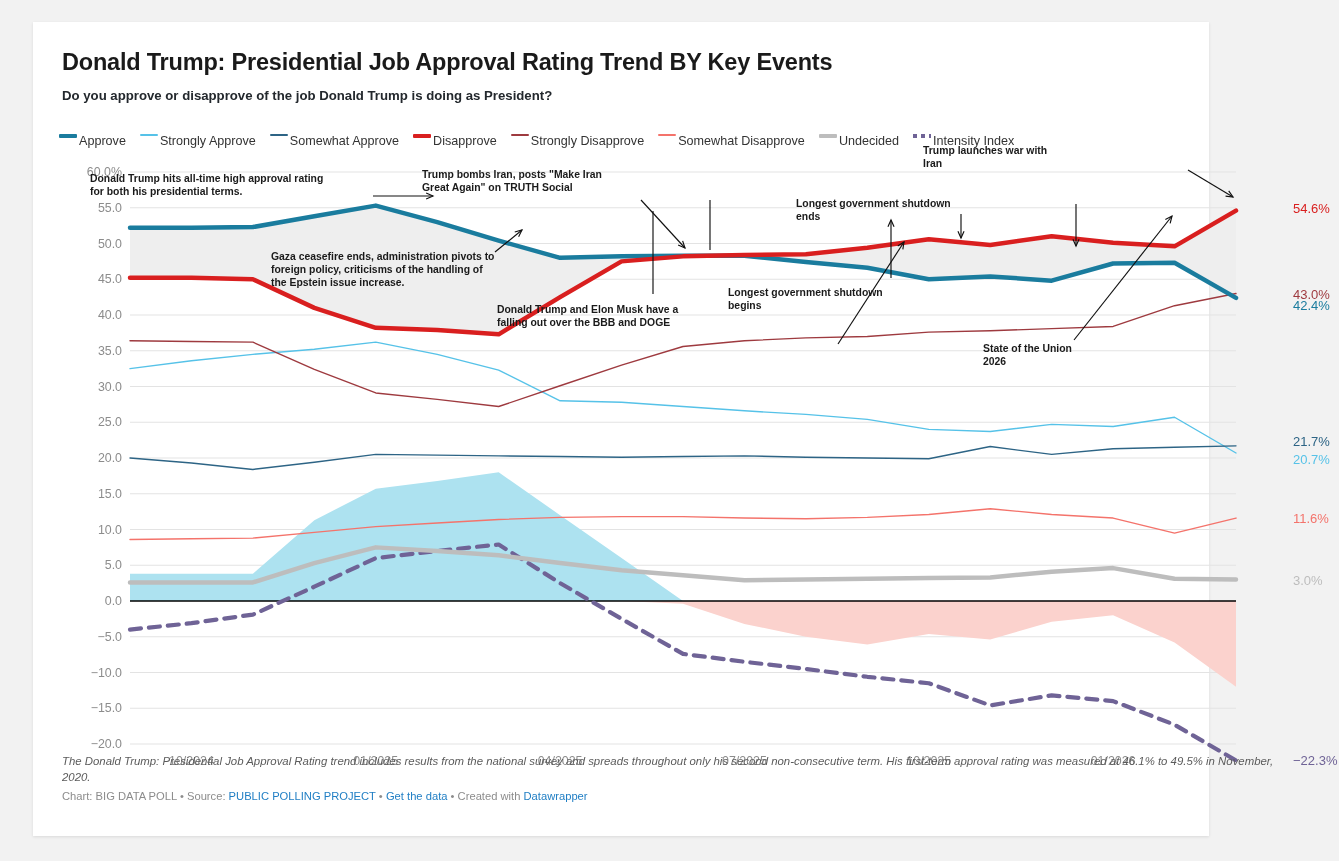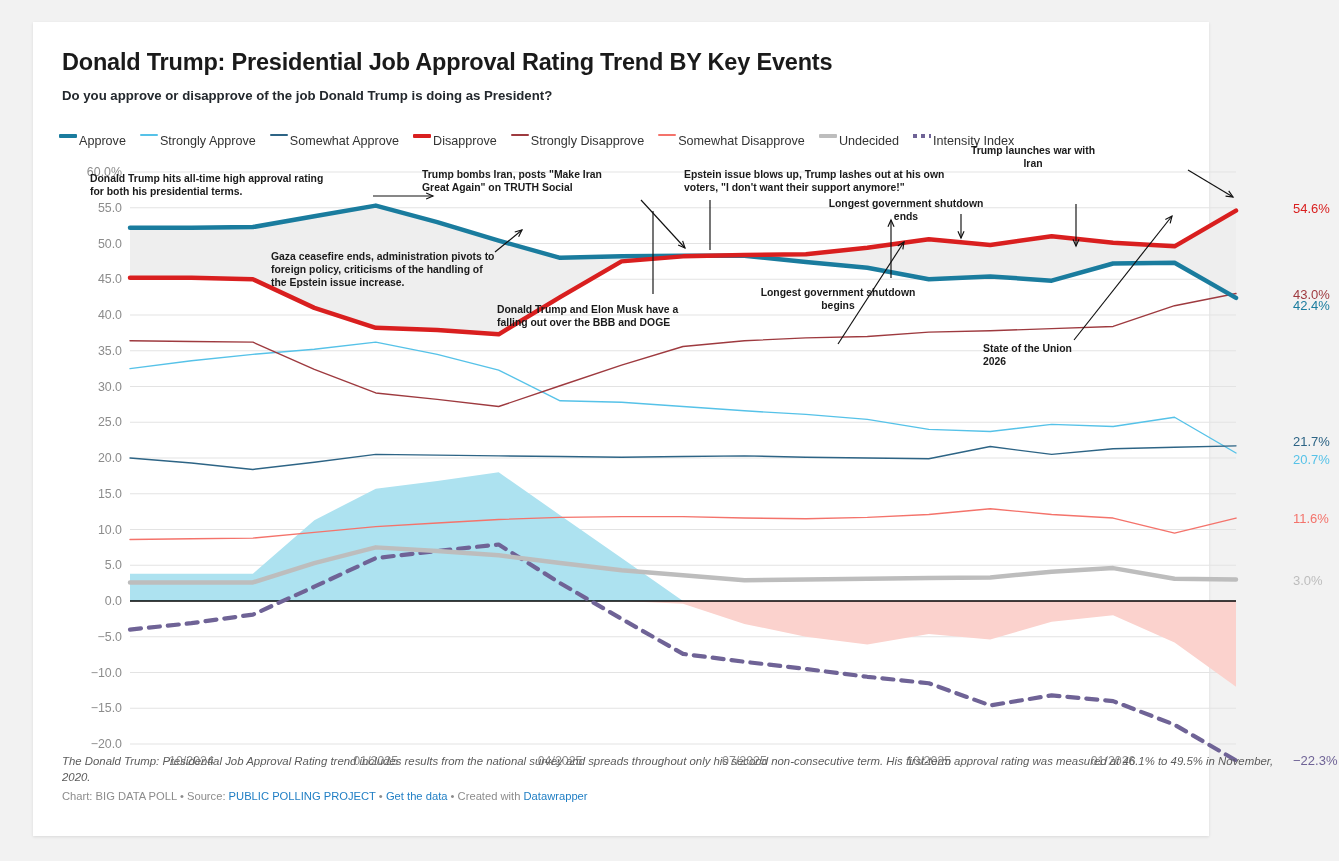--- a/index.html
+++ b/index.html
@@ -50,21 +50,21 @@
   }
   .endlbl {
     position: absolute; font-size: 13px; white-space: nowrap;
     transform: translateY(-50%);
     margin-left: 48px;
   }
   .anno {
     position: absolute; font-size: 10.4px; font-weight: bold;
     color: #1a1a1a; line-height: 1.27; white-space: pre-line;
   }
-  .anno.ctr { text-align: center; }
+  .anno.ctr { text-align: left; }
   #footnote {
     position: absolute; left: 29px; top: 731px; width: 1215px;
     font-size: 11.4px; font-style: italic; color: #5b5b5b;
     line-height: 1.42;
   }
   #credit {
     position: absolute; left: 29px; top: 768px;
     font-size: 11.2px; color: #8c8c8c; white-space: nowrap; text-align: center;
   }
   #credit a { color: #1f7ec4; text-decoration: none; }
@@ -161,22 +161,21 @@
         <line x1="1041" y1="318" x2="1139" y2="194" stroke="#111" stroke-width="1.15"></line>
         <path d="M1137.1531034745885,201.26904211188952L1139,194L1132.3544230287155,197.47653659821557" fill="none" stroke="#111" stroke-width="1.15"></path>
         <line x1="1155" y1="148" x2="1200" y2="175" stroke="#111" stroke-width="1.15"></line>
         <path d="M1192.554312531041,174.09903489824066L1200,175L1195.7011778659964,168.8542593399818" fill="none" stroke="#111" stroke-width="1.15"></path>
       </svg>
   <div class="ytick" style="top: 150px; left: 31px;">60.0%</div><div class="ytick" style="top: 185.75px; left: 31px;">55.0</div><div class="ytick" style="top: 221.5px; left: 31px;">50.0</div><div class="ytick" style="top: 257.25px; left: 31px;">45.0</div><div class="ytick" style="top: 293px; left: 31px;">40.0</div><div class="ytick" style="top: 328.75px; left: 31px;">35.0</div><div class="ytick" style="top: 364.5px; left: 31px;">30.0</div><div class="ytick" style="top: 400.25px; left: 31px;">25.0</div><div class="ytick" style="top: 436px; left: 31px;">20.0</div><div class="ytick" style="top: 471.75px; left: 31px;">15.0</div><div class="ytick" style="top: 507.5px; left: 31px;">10.0</div><div class="ytick" style="top: 543.25px; left: 31px;">5.0</div><div class="ytick" style="top: 579px; left: 31px;">0.0</div><div class="ytick" style="top: 614.75px; left: 31px;">−5.0</div><div class="ytick" style="top: 650.5px; left: 31px;">−10.0</div><div class="ytick" style="top: 686.25px; left: 31px;">−15.0</div><div class="ytick" style="top: 722px; left: 31px;">−20.0</div><div class="xtick" style="left: 158.444px; top: 732px;">10/2024</div><div class="xtick" style="left: 342.778px; top: 732px;">01/2025</div><div class="xtick" style="left: 527.111px; top: 732px;">04/2025</div><div class="xtick" style="left: 711.444px; top: 732px;">07/2025</div><div class="xtick" style="left: 895.778px; top: 732px;">10/2025</div><div class="xtick" style="left: 1080.11px; top: 732px;">01/2026</div><div class="endlbl" style="left: 1212px; top: 282.84px; color: rgb(26, 124, 158);">42.4%</div><div class="endlbl" style="left: 1212px; top: 436.995px; color: rgb(86, 194, 232);">20.7%</div><div class="endlbl" style="left: 1212px; top: 418.845px; color: rgb(45, 100, 133);">21.7%</div><div class="endlbl" style="left: 1212px; top: 185.61px; color: rgb(217, 31, 31);">54.6%</div><div class="endlbl" style="left: 1212px; top: 271.55px; color: rgb(158, 58, 63);">43.0%</div><div class="endlbl" style="left: 1212px; top: 496.06px; color: rgb(244, 115, 107);">11.6%</div><div class="endlbl" style="left: 1212px; top: 557.55px; color: rgb(189, 189, 189);">3.0%</div><div class="endlbl" style="left: 1212px; top: 738.445px; color: rgb(111, 99, 150);">−22.3%</div><div class="anno" style="top: 150px; left: 57px;">Donald Trump hits all-time high approval rating
 for both his presidential terms.</div><div class="anno" style="top: 228px; left: 238px;">Gaza ceasefire ends, administration pivots to
 foreign policy, criticisms of the handling of
 the Epstein issue increase.</div><div class="anno" style="top: 146px; left: 389px;">Trump bombs Iran, posts "Make Iran
 Great Again" on TRUTH Social</div><div class="anno" style="top: 281px; left: 464px;">Donald Trump and Elon Musk have a
-falling out over the BBB and DOGE</div><div class="anno" style="top: 146px; left: 651px;">Epstein issue blows up, Trump lashes out at his own
-voters, "I don't want their support anymore!"</div><div class="anno ctr" style="top: 264px; left: 695px; width: 220px;">Longest government shutdown
+falling out over the BBB and DOGE</div><div class="anno ctr" style="top: 264px; left: 695px; width: 220px;">Longest government shutdown
 begins</div><div class="anno ctr" style="top: 175px; left: 763px; width: 220px;">Longest government shutdown
 ends</div><div class="anno" style="top: 320px; left: 950px;">State of the Union
 2026</div><div class="anno ctr" style="top: 122px; left: 890px; width: 220px;">Trump launches war with
 Iran</div></div>
 
   <div id="footnote">The Donald Trump: Presidential Job Approval Rating trend includes results from the national survey and spreads throughout only his second non-consecutive term. His first-term approval rating was measured at 46.1% to 49.5% in November, 2020.</div>
 
   <div id="credit">
     <span>Chart: BIG DATA POLL • Source: </span><a href="#">PUBLIC POLLING PROJECT</a><span> • </span><a href="#">Get the data</a><span> • Created with </span><a href="#">Datawrapper</a>
   </div>

